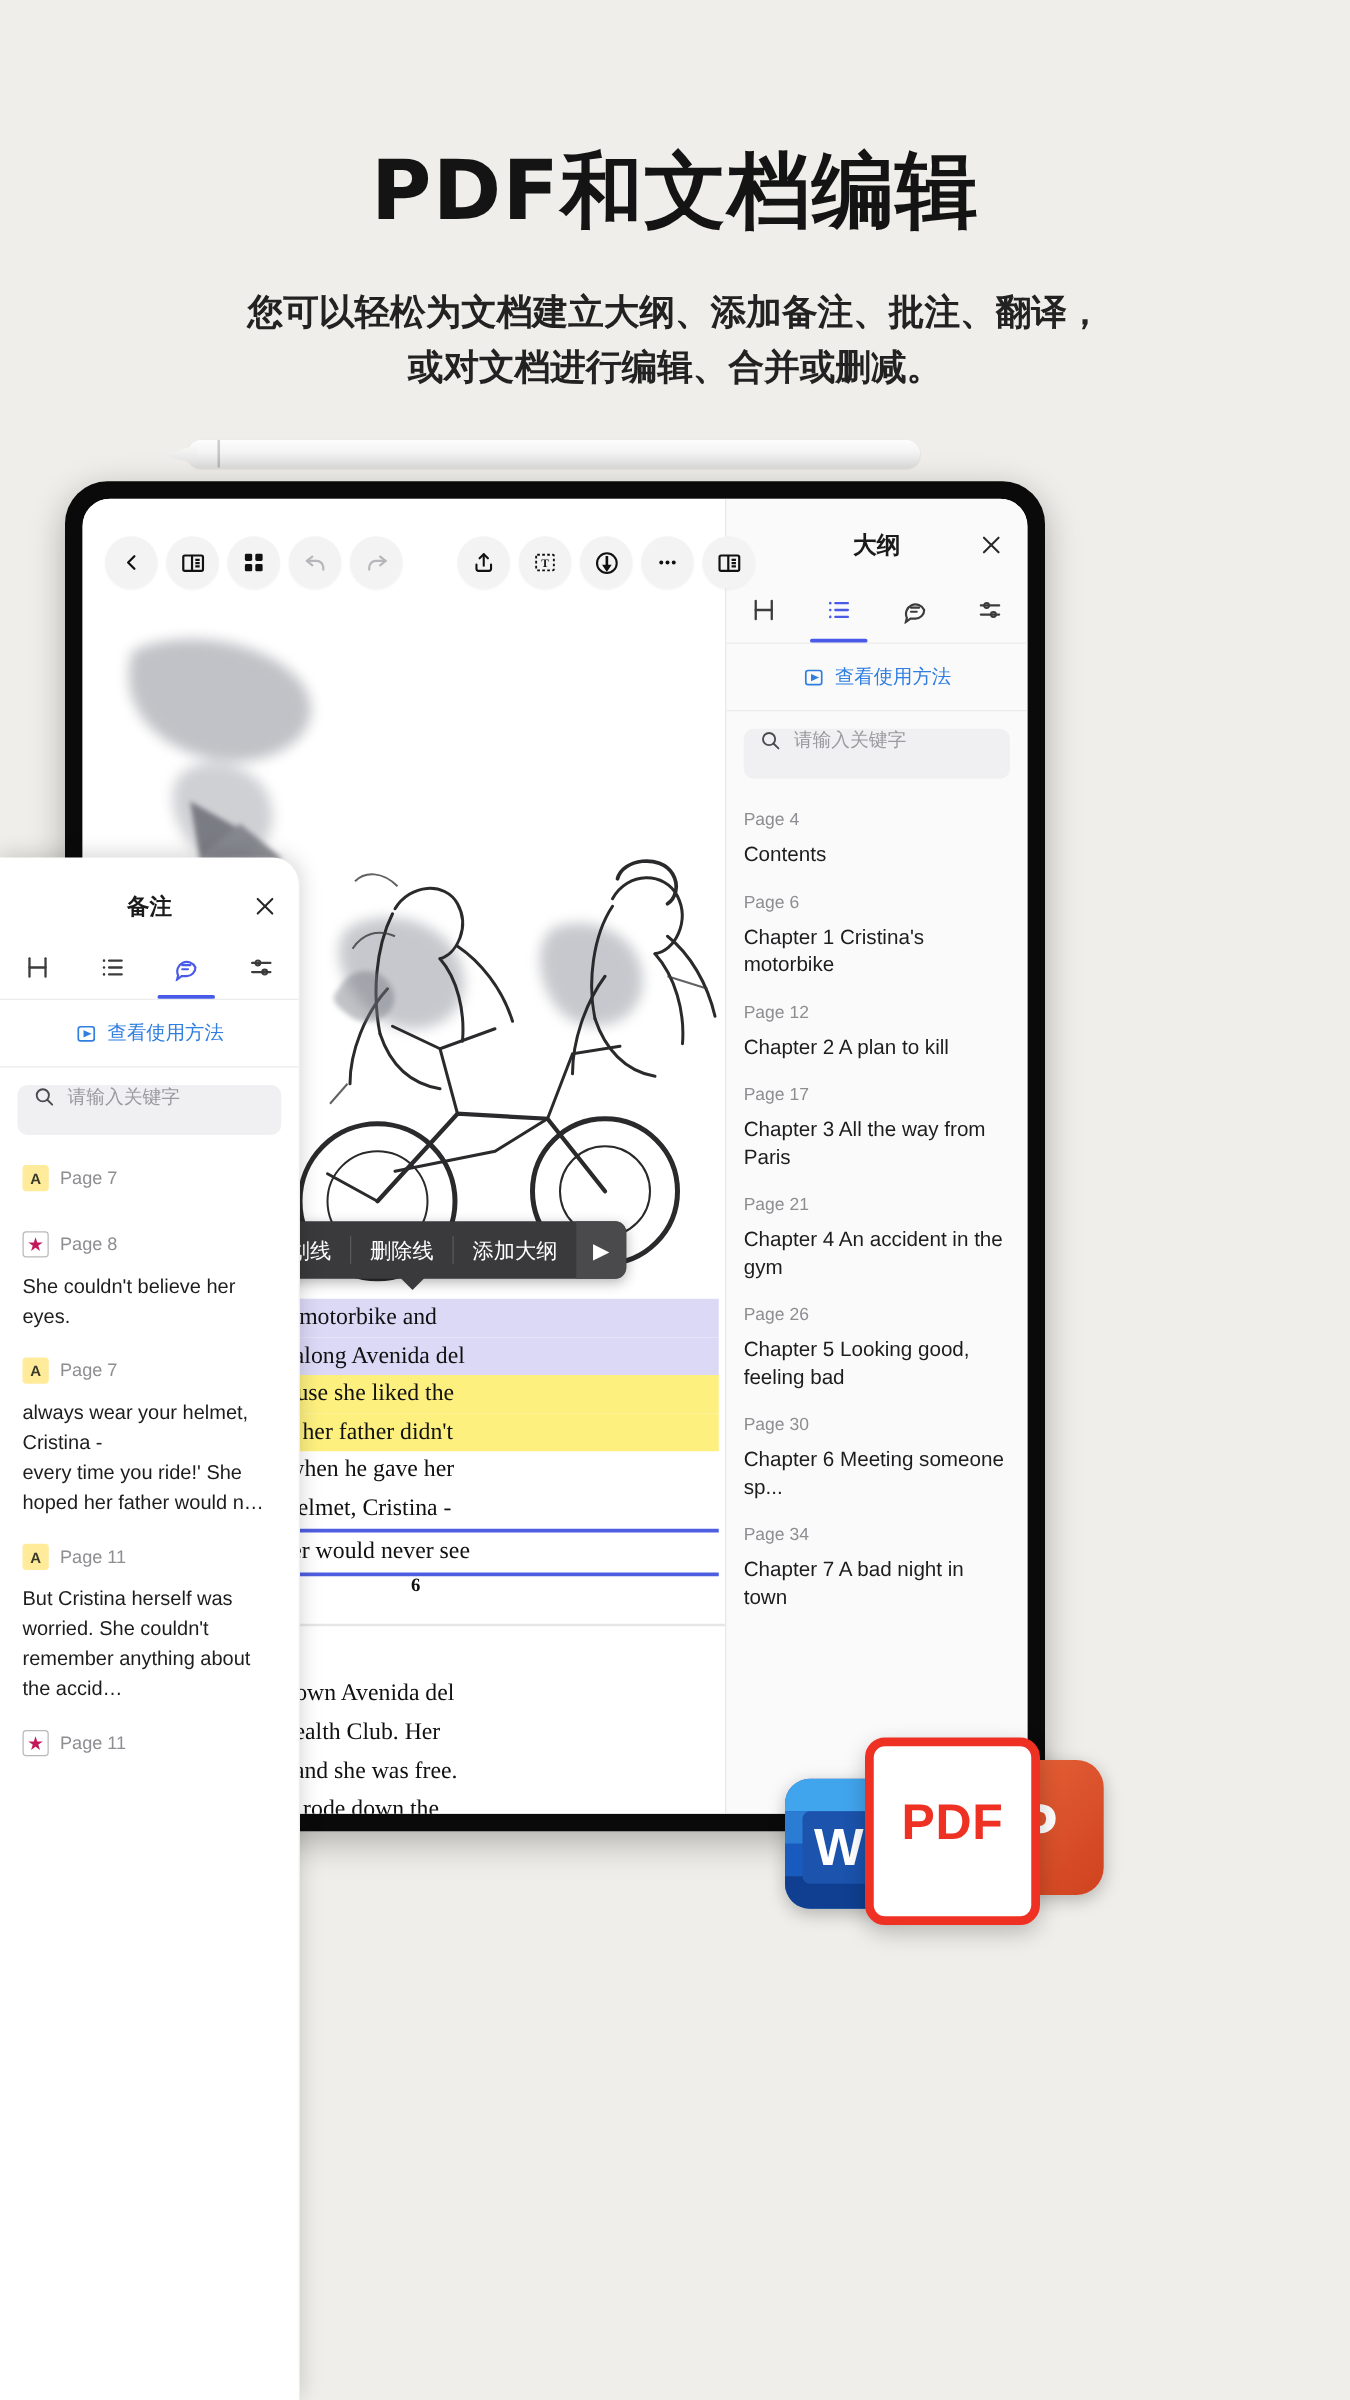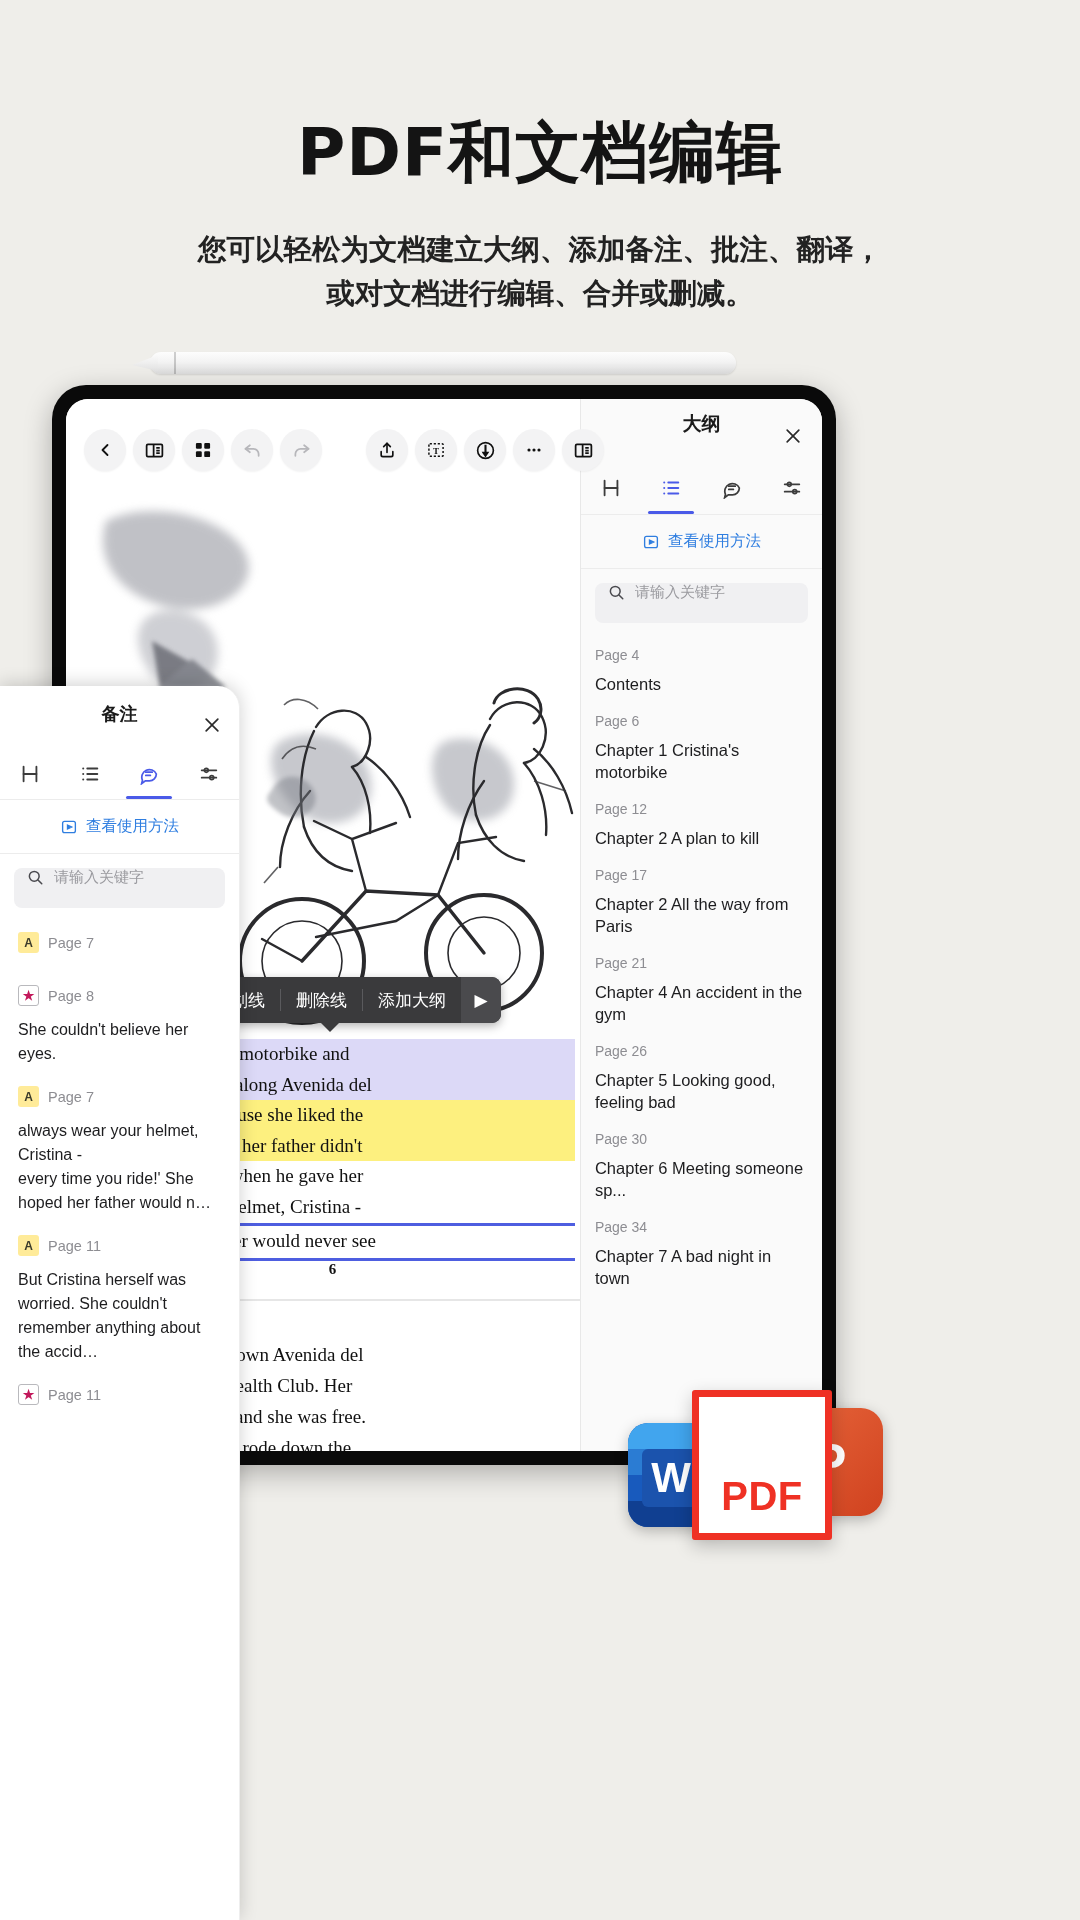--- a/index.html
+++ b/index.html
@@ -141,21 +141,21 @@
   }
 
   
   .outline{
     width:251px; height:100%;
     background:#fafafa;
     border-left:1px solid #e8e8e8;
     position:relative; overflow:hidden;
   }
   .panel-head{
-    height:62px; display:flex; justify-content:center;
+    height:62px; display:flex; align-items:center; justify-content:center;
     position:relative; font-size:19px; font-weight:600; color:#1b1b1b;
     padding-top:12px;
   }
   .panel-close{
     position:absolute; right:18px; top:26px;
     width:22px;height:22px; color:#2a2a2a;
     display:flex;align-items:center;justify-content:center;
   }
   .panel-tabs{
     display:flex; height:54px; align-items:center;
@@ -227,23 +227,23 @@
     background:#185abd;
   }
   .fmt-word .wbar{ position:absolute; left:0; right:0; }
   .fmt-word .wsq{
     position:absolute; left:14px; top:26px; width:58px;height:58px;
     background:#1b53ad; border-radius:6px;
     display:flex;align-items:center;justify-content:center;
     color:#fff; font-size:42px; font-weight:700;
   }
   .fmt-pdf{
-    left:692px; top:1390px; width:140px;height:150px;border-radius:3px;
+    left:692px; top:1390px; width:140px;height:150px;border-radius:16px;
     background:#fff; border:7px solid #ef3124;
-    display:flex;align-items:flex-end;justify-content:center;
+    display:flex;align-items:center;justify-content:center;
     box-shadow:0 6px 18px rgba(0,0,0,.22);
   }
   .fmt-pdf span{
     color:#ef3124; font-size:40px; font-weight:800; margin-bottom:14px;
     letter-spacing:.5px;
   }
 </style>
 </head>
 <body>
 
@@ -509,21 +509,21 @@
         <div class="ol-item">
           <div class="ol-page">Page 6</div>
           <div class="ol-title">Chapter 1 Cristina's motorbike</div>
         </div>
         <div class="ol-item">
           <div class="ol-page">Page 12</div>
           <div class="ol-title">Chapter 2 A plan to kill</div>
         </div>
         <div class="ol-item">
           <div class="ol-page">Page 17</div>
-          <div class="ol-title">Chapter 2 All the way from Paris</div>
+          <div class="ol-title">Chapter 3 All the way from Paris</div>
         </div>
         <div class="ol-item">
           <div class="ol-page">Page 21</div>
           <div class="ol-title">Chapter 4 An accident in the gym</div>
         </div>
         <div class="ol-item">
           <div class="ol-page">Page 26</div>
           <div class="ol-title">Chapter 5 Looking good, feeling bad</div>
         </div>
         <div class="ol-item">

